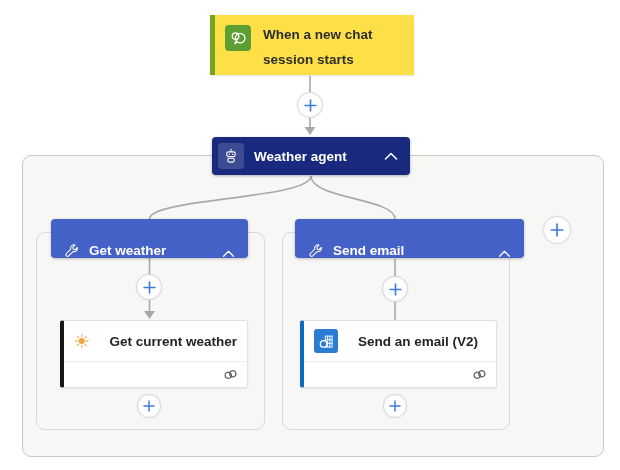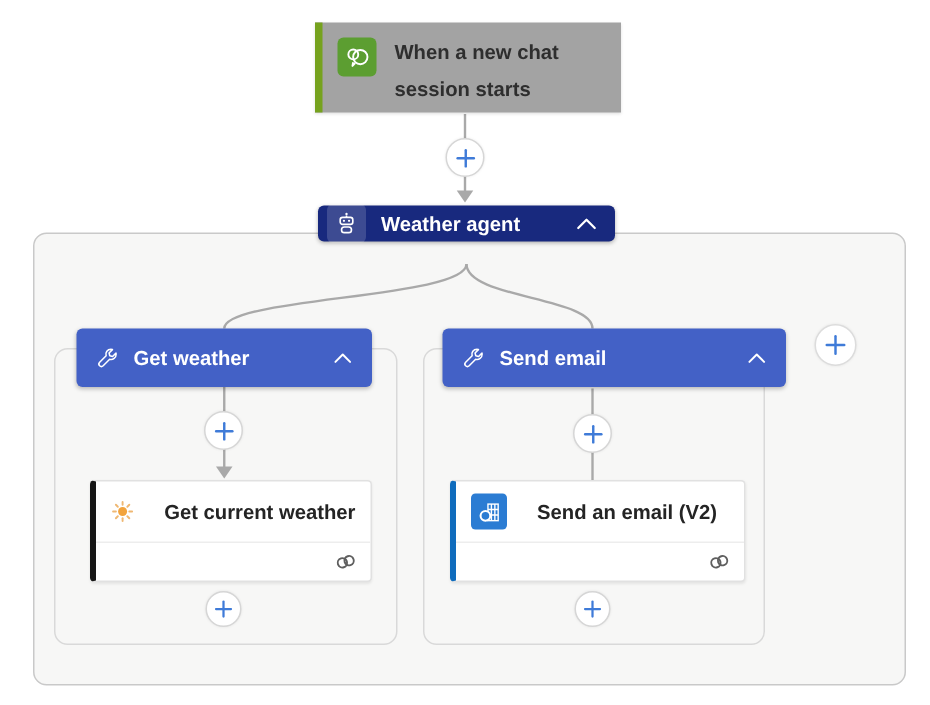--- a/index.html
+++ b/index.html
@@ -3,35 +3,35 @@
 <meta charset="utf-8">
 <style>
   html,body{margin:0;padding:0;background:#ffffff;}
   .stage{position:relative;width:620px;height:470px;background:#ffffff;overflow:hidden;
          font-family:"Liberation Sans", sans-serif;}
   .container{position:absolute;background:#f7f7f6;border:1px solid #c9c9c9;border-radius:9px;}
   .subcontainer{position:absolute;background:#f7f7f6;border:1px solid #d9d9d9;border-radius:9px;}
   .connectors{position:absolute;left:0;top:0;z-index:2;pointer-events:none;}
   .node,.card,.plus{z-index:3;}
 
-  .trigger{position:absolute;left:210px;top:15px;width:204px;height:60px;background:#a3a3a3;
+  .trigger{position:absolute;left:210px;top:15px;width:204px;height:60px;background:#fde047;
            display:flex;align-items:flex-start;box-shadow:0 1px 2px rgba(0,0,0,.12);z-index:3;cursor:pointer;}
   .trigger .accent{position:absolute;left:0;top:0;width:5px;height:100%;background:#76a21e;}
   .trigger .t-icon{width:26px;height:26px;border-radius:4px;background:#5c9e31;margin:10px 12px 0 15px;
            display:flex;align-items:center;justify-content:center;flex:none;}
   .trigger .t-label{margin-top:7px;width:130px;font-size:13.5px;font-weight:700;color:#2e2e2e;line-height:25px;}
 
-  .agent{position:absolute;left:212px;top:137px;width:198px;height:24px;background:#18297e;border-radius:4px;
+  .agent{position:absolute;left:212px;top:137px;width:198px;height:38px;background:#18297e;border-radius:4px;
          display:flex;align-items:center;padding:0 12px 0 6px;box-sizing:border-box;
          box-shadow:0 1px 3px rgba(0,0,0,.3);z-index:3;cursor:pointer;}
   .agent .a-icon{width:26px;height:26px;border-radius:4px;background:rgba(255,255,255,.16);
          display:flex;align-items:center;justify-content:center;flex:none;}
   .agent .a-label{flex:1;margin-left:10px;color:#ffffff;font-size:13.5px;font-weight:700;}
 
-  .tool-header{position:absolute;height:39px;background:#4361c6;border-radius:4px;display:flex;align-items:center;
+  .tool-header{position:absolute;height:39px;background:#4361c6;border-radius:4px;display:flex;align-items:flex-end;
          padding:0 13px;box-sizing:border-box;box-shadow:0 1px 3px rgba(0,0,0,.25);z-index:3;cursor:pointer;}
   .tool-header .h-label{flex:1;margin-left:10px;color:#ffffff;font-size:13.5px;font-weight:700;}
   .hdr-left{left:51px;top:219px;width:197px;}
   .hdr-right{left:295px;top:219px;width:229px;}
 
   .card{position:absolute;top:320px;height:68px;background:#ffffff;border:1px solid #e1e1e1;border-radius:3px;
         box-shadow:0 1px 2px rgba(0,0,0,.08);box-sizing:border-box;cursor:pointer;position:absolute;}
   .card-left{left:60px;width:188px;border-left:4px solid #161616;}
   .card-right{left:300px;width:197px;border-left:4px solid #0f6cbd;text-align:center;}
   .card .row-top{height:41px;display:flex;align-items:center;padding:0 10px;border-bottom:1px solid #ededed;box-sizing:border-box;}

